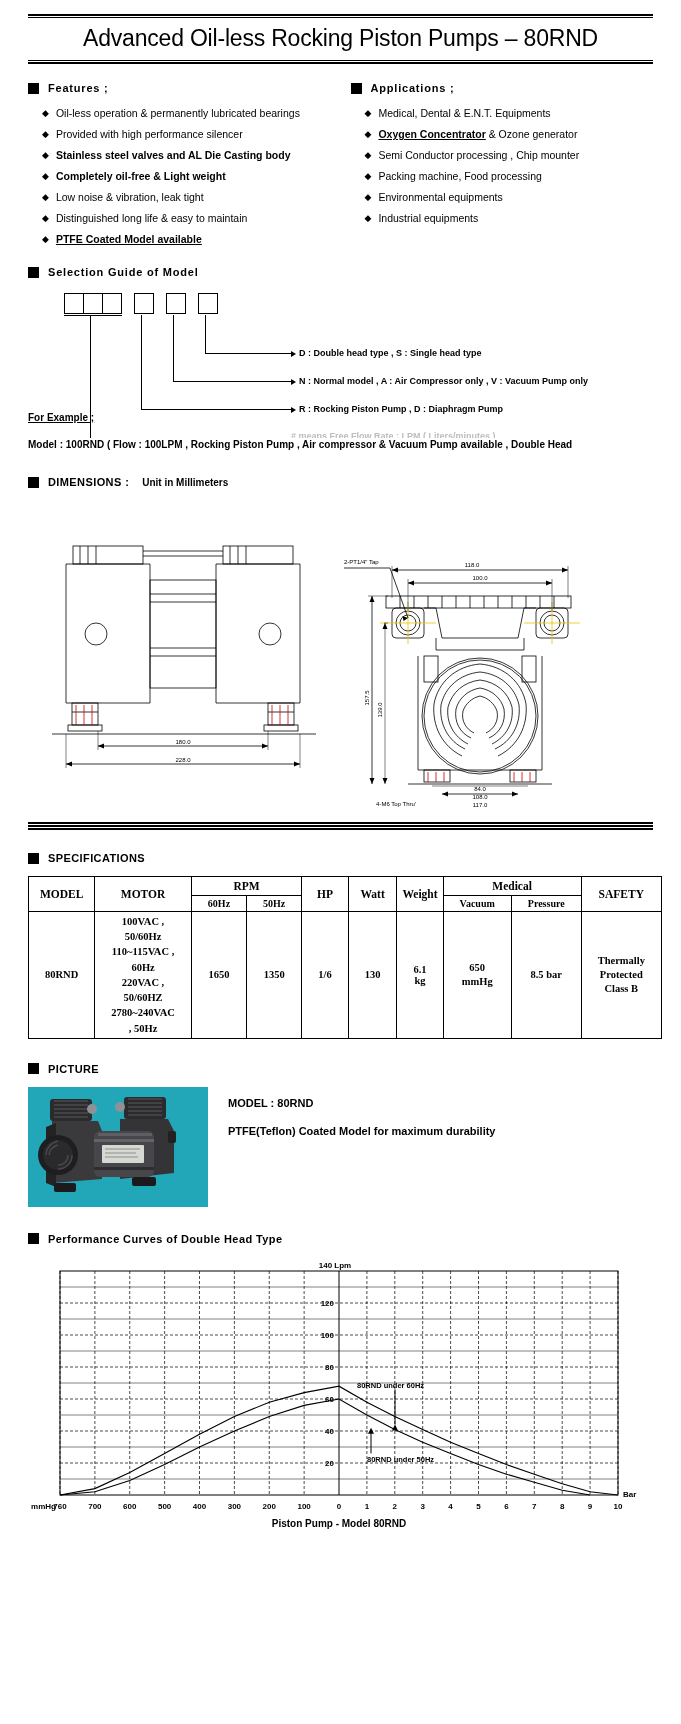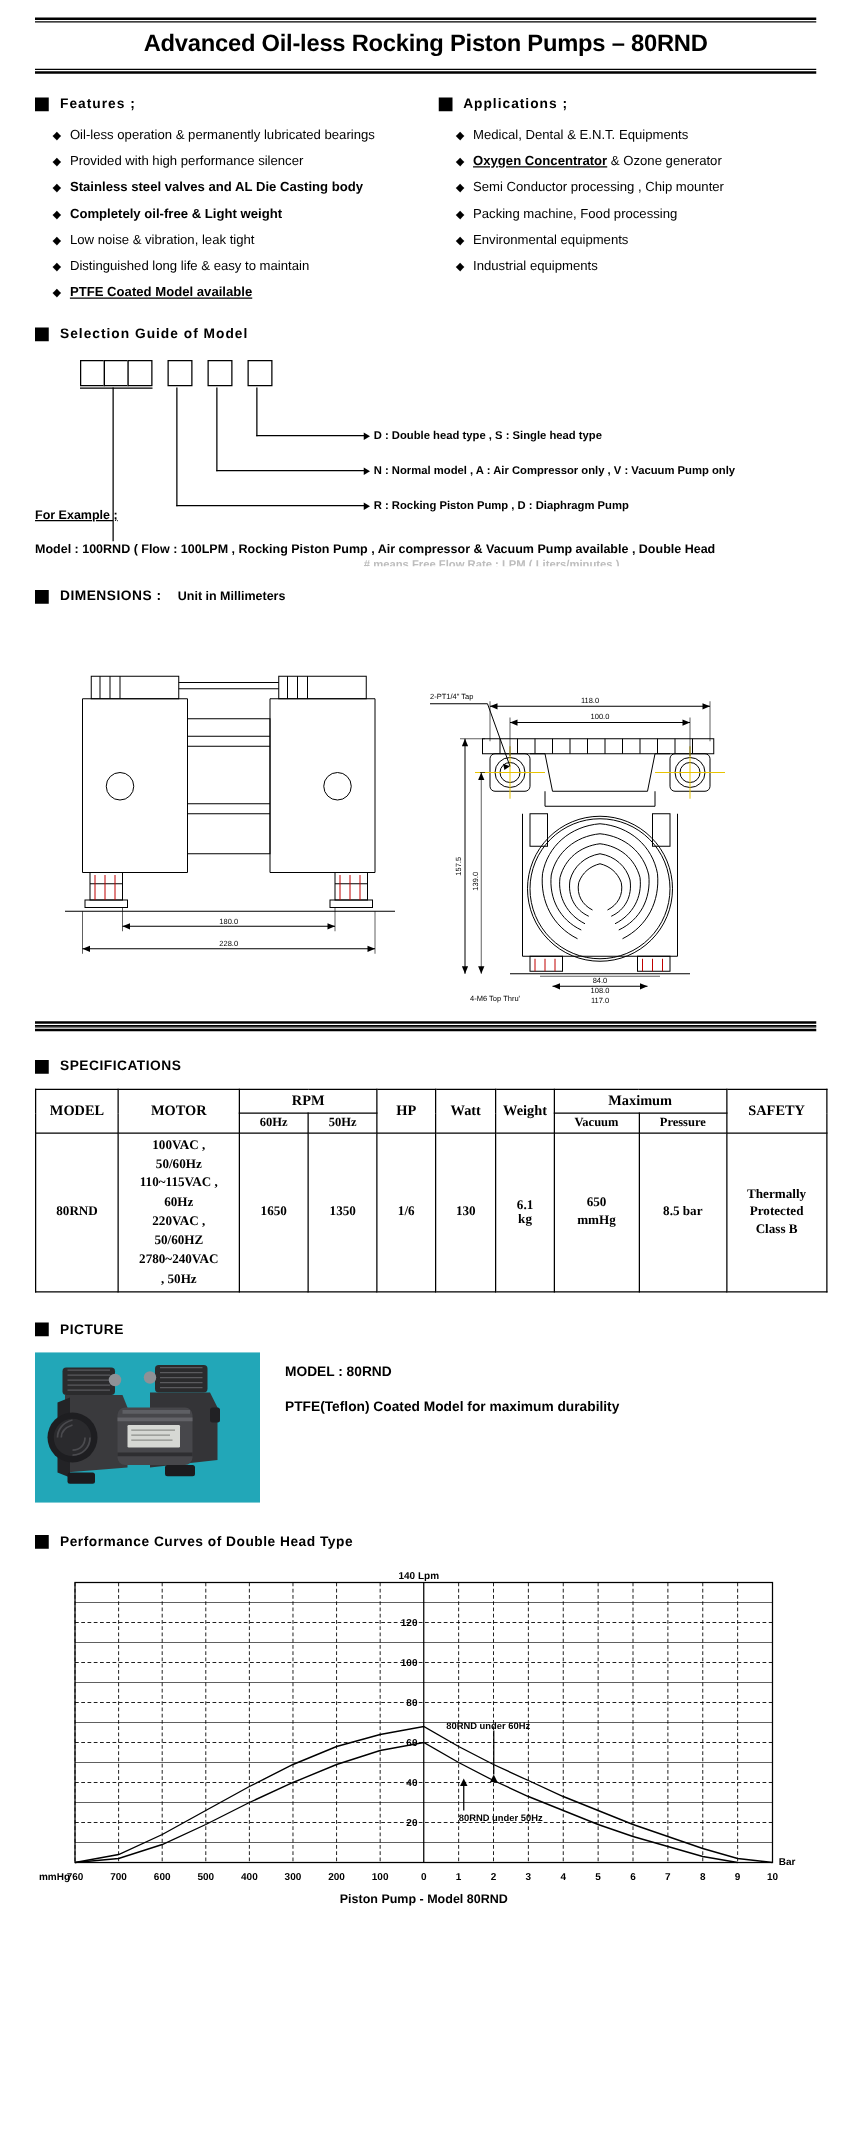--- a/index.html
+++ b/index.html
@@ -12,21 +12,21 @@
     position:relative;
     overflow:hidden;
   }
   .page { position:relative; width:681px; height:1724px; padding:0 28px; }
 
   
   .title-block { margin-top:14px; }
   .rule-double { border-top:2px solid #000; border-bottom:1px solid #000; height:4px; }
   .rule-double2 { border-top:1px solid #000; border-bottom:2px solid #000; height:4px; }
   .doc-title {
-    text-align:center; font-weight:bold; font-size:19px;
+    text-align:center; font-weight:normal; font-size:23px;
     letter-spacing:-0.2px; padding:7px 0 8px 0; white-space:nowrap;
   }
 
   
   .sec-head { display:flex; align-items:center; gap:9px; margin:0; }
   .sq { width:11px; height:11px; background:#000; display:inline-block; flex:none; }
   .sec-title { font-size:11px; font-weight:bold; letter-spacing:0.8px; }
   .sec-title.thin { font-weight:bold; letter-spacing:0.4px;text-align:right; }
   .sec-sub { font-size:10px; font-weight:bold; margin-left:4px; }
 
@@ -210,21 +210,21 @@
       <div class="leader leader-h" style="left:145px;top:94px;width:119px;"></div>
       <div class="arrow" style="left:263px;top:91.5px;"></div>
       <div class="sel-label" style="left:271px;top:89px;">N : Normal model , A : Air Compressor only , V : Vacuum Pump only</div>
 
       <div class="leader leader-v" style="left:113px;top:28px;height:95px;"></div>
       <div class="leader leader-h" style="left:113px;top:122px;width:151px;"></div>
       <div class="arrow" style="left:263px;top:119.5px;"></div>
       <div class="sel-label" style="left:271px;top:117px;">R : Rocking Piston Pump , D : Diaphragm Pump</div>
 
       <div class="leader leader-v" style="left:62px;top:28px;height:123px;"></div>
-      <div class="sel-clip" style="left:263px;top:164px;"># means Free Flow Rate : LPM ( Liters/minutes )</div>
+      <div class="sel-clip" style="left:263px;top:144px;"># means Free Flow Rate : LPM ( Liters/minutes )</div>
     </div>
 
     <div style="margin-top:-12px;">
       <span class="forex">For Example ;</span>
     </div>
     <div class="exline">Model : 100RND ( Flow : 100LPM , Rocking Piston Pump , Air compressor &amp; Vacuum Pump available , Double Head</div>
   </div>
 
   <div class="dims">
     <div class="sec-head">
@@ -420,21 +420,21 @@
 
     <table class="spec">
       <thead>
         <tr>
           <th class="hcell" rowspan="2" style="width:62px;">MODEL</th>
           <th class="hcell" rowspan="2" style="width:140px;">MOTOR</th>
           <th class="hcell" colspan="2" style="width:78px;">RPM</th>
           <th class="hcell" rowspan="2" style="width:38px;">HP</th>
           <th class="hcell" rowspan="2" style="width:42px;">Watt</th>
           <th class="hcell" rowspan="2" style="width:52px;">Weight</th>
-          <th class="hcell" colspan="2" style="width:116px;">Maximum</th>
+          <th class="hcell" colspan="2" style="width:116px;">Medical</th>
           <th class="hcell" rowspan="2">SAFETY</th>
         </tr>
         <tr>
           <th class="sub">60Hz</th>
           <th class="sub">50Hz</th>
           <th class="sub">Vacuum</th>
           <th class="sub">Pressure</th>
         </tr>
       </thead>
       <tbody>

